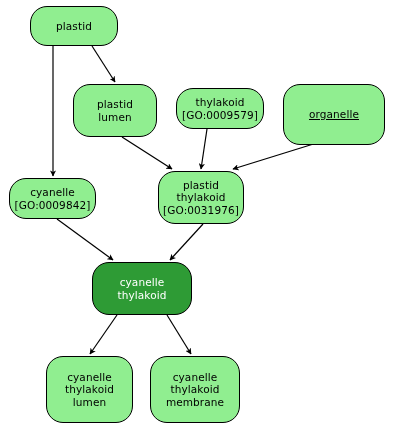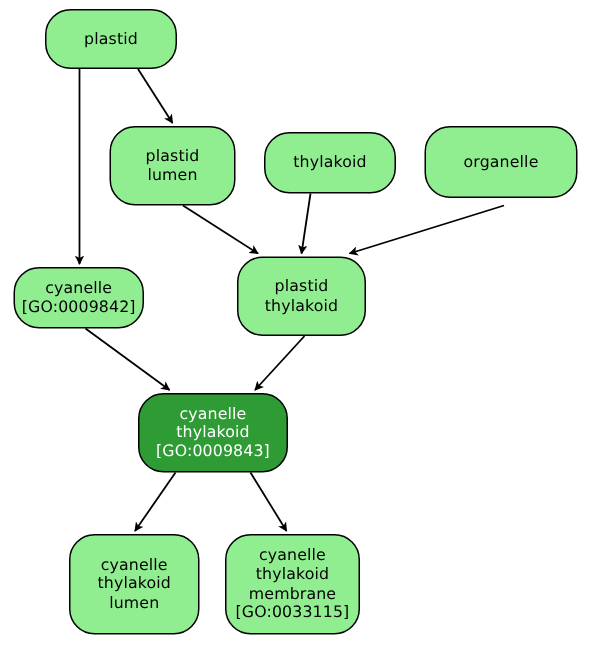--- a/index.html
+++ b/index.html
@@ -77,42 +77,42 @@
   <div id="nodes">
       <div class="node" style="left: 30px; top: 6px; width: 88px; height: 40px;">
         <span class="ln">plastid</span>
       </div>
       <div class="node" style="left: 73px; top: 84px; width: 84px; height: 53px;">
         <span class="ln">plastid</span>
         <span class="ln">lumen</span>
       </div>
       <div class="node" style="left: 176px; top: 88px; width: 88px; height: 41px;">
         <span class="ln">thylakoid</span>
+        <span class="ln">[GO:0009579]</span>
       </div>
-      <div class="node" style="left: 283px; top: 84px; width: 102px; height: 48px;">
+      <div class="node" style="left: 283px; top: 84px; width: 102px; height: 61px; text-decoration: underline;">
         <span class="ln">organelle</span>
       </div>
       <div class="node" style="left: 9px; top: 178px; width: 87px; height: 41px;">
         <span class="ln">cyanelle</span>
         <span class="ln">[GO:0009842]</span>
       </div>
       <div class="node" style="left: 158px; top: 171px; width: 86px; height: 53px;">
         <span class="ln">plastid</span>
         <span class="ln">thylakoid</span>
+        <span class="ln">[GO:0031976]</span>
       </div>
       <div class="node highlight" style="left: 92px; top: 262px; width: 100px; height: 53px;">
         <span class="ln">cyanelle</span>
         <span class="ln">thylakoid</span>
-        <span class="ln">[GO:0009843]</span>
       </div>
       <div class="node" style="left: 46px; top: 356px; width: 87px; height: 67px;">
         <span class="ln">cyanelle</span>
         <span class="ln">thylakoid</span>
         <span class="ln">lumen</span>
       </div>
       <div class="node" style="left: 150px; top: 356px; width: 90px; height: 67px;">
         <span class="ln">cyanelle</span>
         <span class="ln">thylakoid</span>
         <span class="ln">membrane</span>
-        <span class="ln">[GO:0033115]</span>
       </div>
     </div>
 </div>
 
 </body></html>

